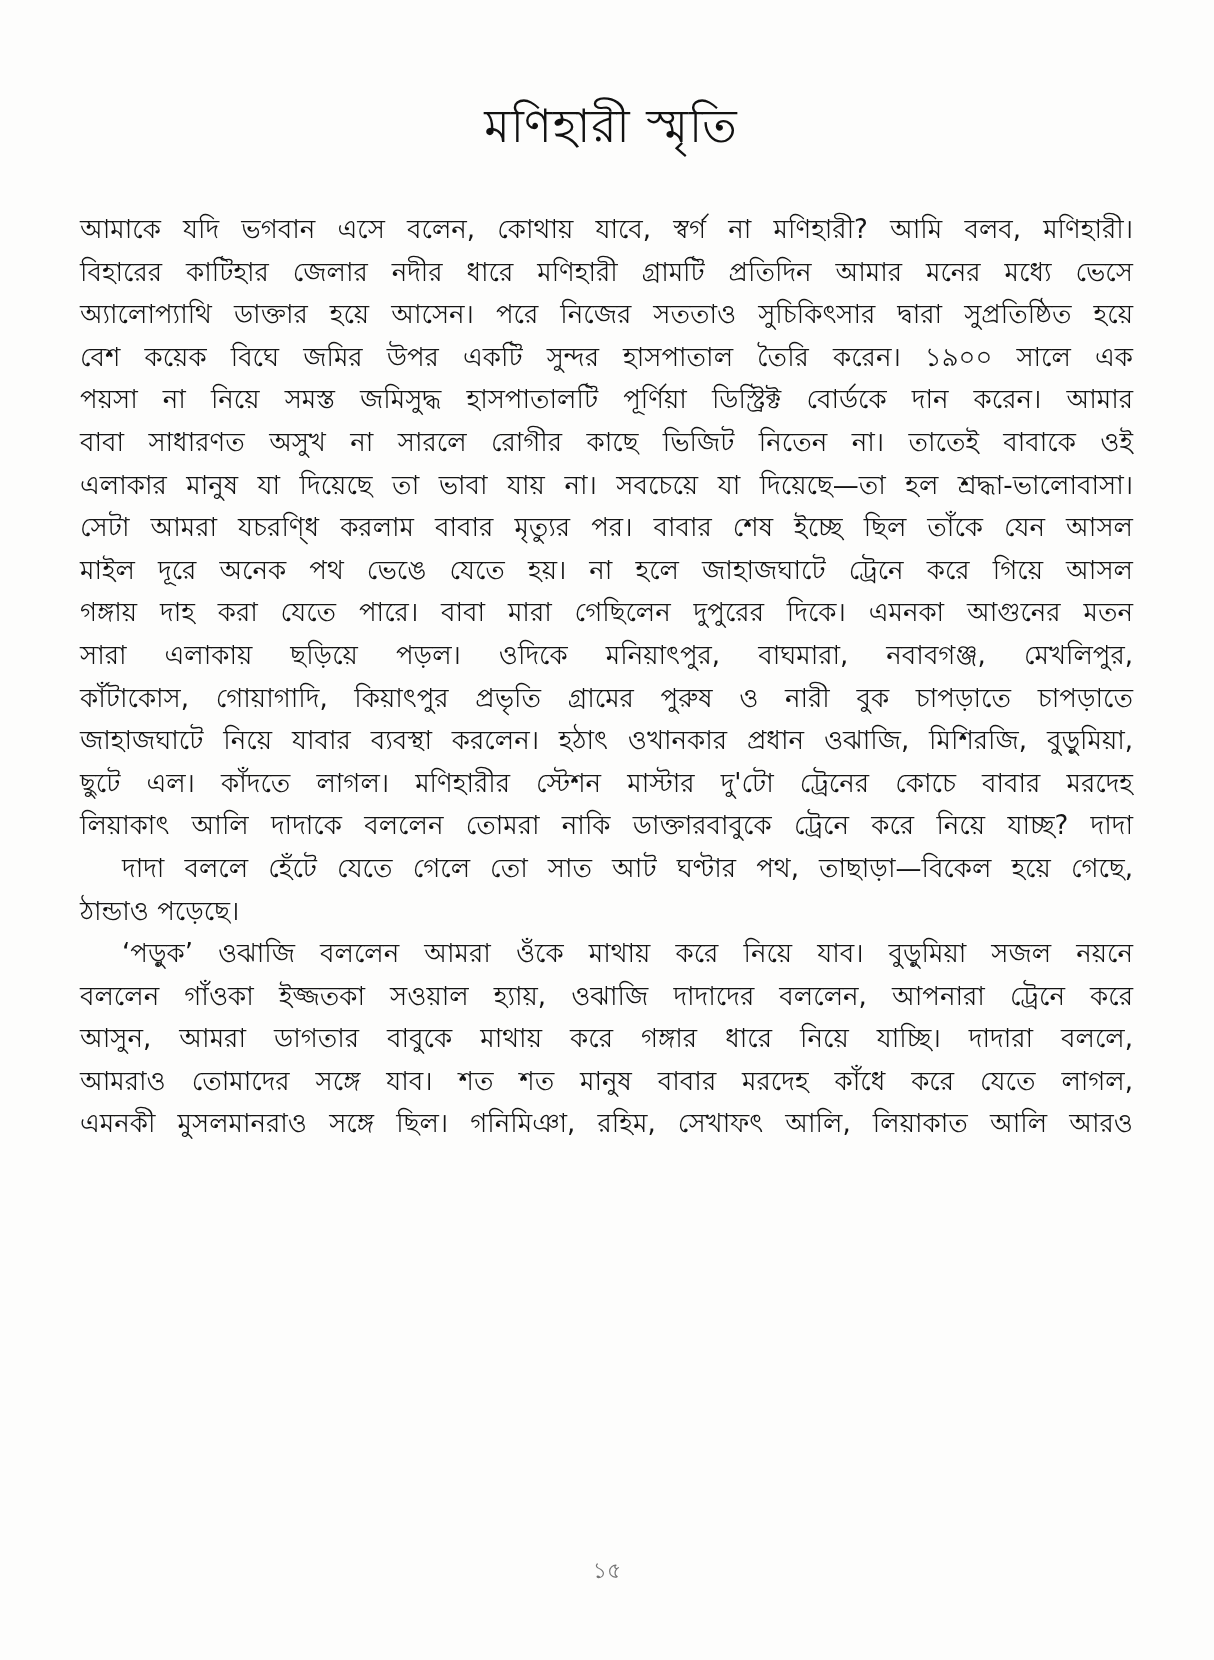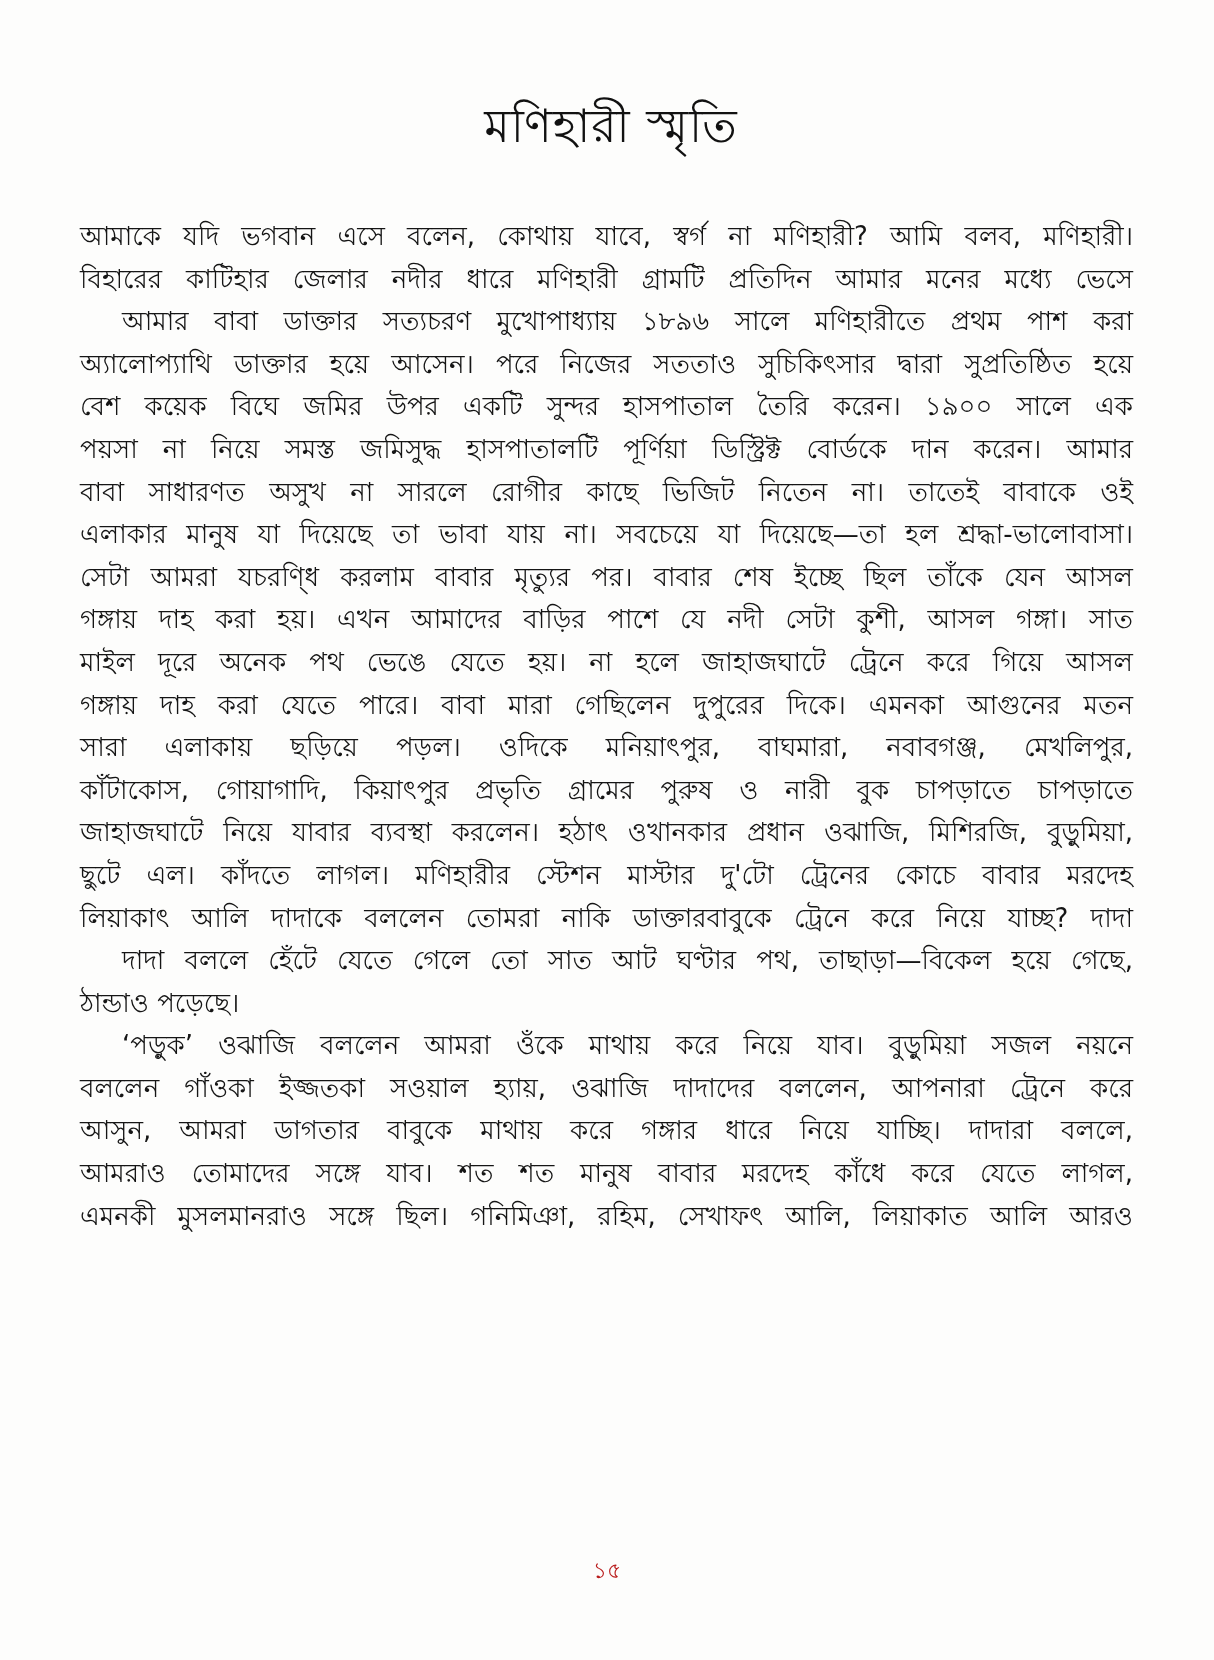--- a/index.html
+++ b/index.html
@@ -29,21 +29,21 @@
       width: 1214px;
       text-align: center;
       font-size: 46px;
       line-height: 60px;
       letter-spacing: 1px;
       color: #111;
     }
     .body-text {
       position: absolute;
       left: 80px;
-      top: 215px;
+      top: 208px;
       width: 1053px;
     }
     .line {
       display: block;
       height: 42.6px;
       font-size: 26px;
       line-height: 42.6px;
       white-space: nowrap;
       overflow: visible;
       text-align: justify;
@@ -56,40 +56,38 @@
       padding-left: 42px;
     }
     .page-number {
       position: absolute;
       left: 0;
       top: 1556px;
       width: 1214px;
       text-align: center;
       font-size: 22px;
       line-height: 30px;
-      color: #b91c1c;
+      color: #737373;
     }
   </style>
 </head>
 <body>
 
 <div class="page">
   <div class="title">মণিহারী স্মৃতি</div>
 
   <div class="body-text">
     <span class="line">আমাকে যদি ভগবান এসে বলেন, কোথায় যাবে, স্বর্গ না মণিহারী? আমি বলব, মণিহারী।</span>
     <span class="line">বিহারের কাটিহার জেলার নদীর ধারে মণিহারী গ্রামটি প্রতিদিন আমার মনের মধ্যে ভেসে</span>
-    <span class="line indent">আমার বাবা ডাক্তার সত্যচরণ মুখোপাধ্যায় ১৮৯৬ সালে মণিহারীতে প্রথম পাশ করা</span>
     <span class="line">অ্যালোপ্যাথি ডাক্তার হয়ে আসেন। পরে নিজের সততাও সুচিকিৎসার দ্বারা সুপ্রতিষ্ঠিত হয়ে</span>
     <span class="line">বেশ কয়েক বিঘে জমির উপর একটি সুন্দর হাসপাতাল তৈরি করেন। ১৯০০ সালে এক</span>
     <span class="line">পয়সা না নিয়ে সমস্ত জমিসুদ্ধ হাসপাতালটি পূর্ণিয়া ডিস্ট্রিক্ট বোর্ডকে দান করেন। আমার</span>
     <span class="line">বাবা সাধারণত অসুখ না সারলে রোগীর কাছে ভিজিট নিতেন না। তাতেই বাবাকে ওই</span>
     <span class="line">এলাকার মানুষ যা দিয়েছে তা ভাবা যায় না। সবচেয়ে যা দিয়েছে—তা হল শ্রদ্ধা-ভালোবাসা।</span>
     <span class="line">সেটা আমরা যচরণ্ধি করলাম বাবার মৃত্যুর পর। বাবার শেষ ইচ্ছে ছিল তাঁকে যেন আসল</span>
-    <span class="line">গঙ্গায় দাহ করা হয়। এখন আমাদের বাড়ির পাশে যে নদী সেটা কুশী, আসল গঙ্গা। সাত</span>
     <span class="line">মাইল দূরে অনেক পথ ভেঙে যেতে হয়। না হলে জাহাজঘাটে ট্রেনে করে গিয়ে আসল</span>
     <span class="line">গঙ্গায় দাহ করা যেতে পারে। বাবা মারা গেছিলেন দুপুরের দিকে। এমনকা আগুনের মতন</span>
     <span class="line">সারা এলাকায় ছড়িয়ে পড়ল। ওদিকে মনিয়াৎপুর, বাঘমারা, নবাবগঞ্জ, মেখলিপুর,</span>
     <span class="line">কাঁটাকোস, গোয়াগাদি, কিয়াৎপুর প্রভৃতি গ্রামের পুরুষ ও নারী বুক চাপড়াতে চাপড়াতে</span>
     <span class="line">জাহাজঘাটে নিয়ে যাবার ব্যবস্থা করলেন। হঠাৎ ওখানকার প্রধান ওঝাজি, মিশিরজি, বুড়ুমিয়া,</span>
     <span class="line">ছুটে এল। কাঁদতে লাগল। মণিহারীর স্টেশন মাস্টার দু'টো ট্রেনের কোচে বাবার মরদেহ</span>
     <span class="line">লিয়াকাৎ আলি দাদাকে বললেন তোমরা নাকি ডাক্তারবাবুকে ট্রেনে করে নিয়ে যাচ্ছ? দাদা</span>
     <span class="line indent">দাদা বললে হেঁটে যেতে গেলে তো সাত আট ঘণ্টার পথ, তাছাড়া—বিকেল হয়ে গেছে,</span>
     <span class="line last">ঠান্ডাও পড়েছে।</span>
     <span class="line indent">‘পড়ুক’ ওঝাজি বললেন আমরা ওঁকে মাথায় করে নিয়ে যাব। বুড়ুমিয়া সজল নয়নে</span>

